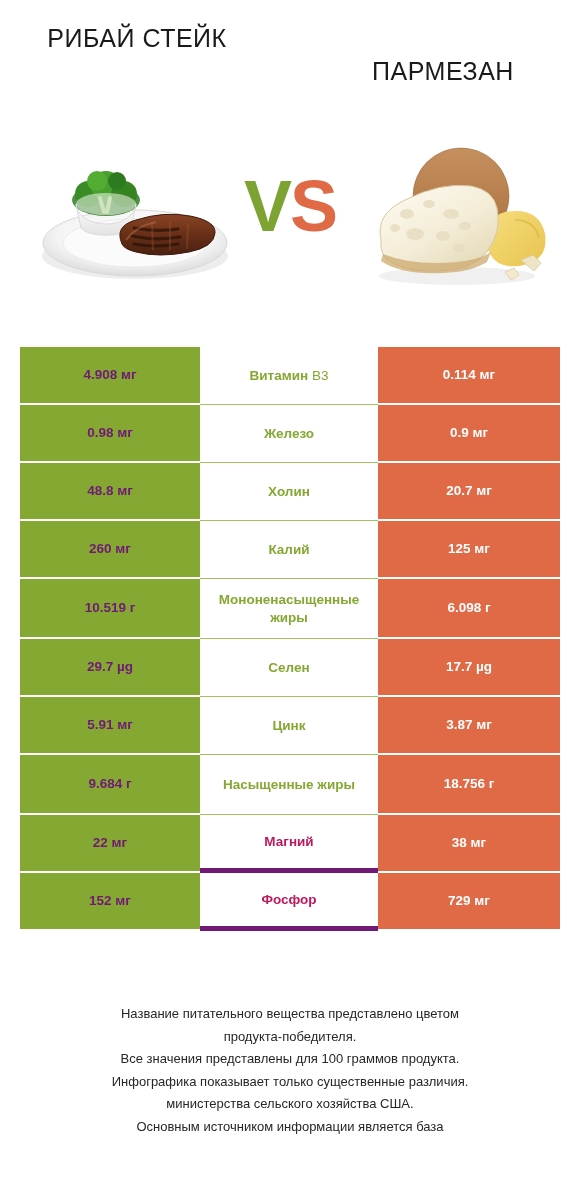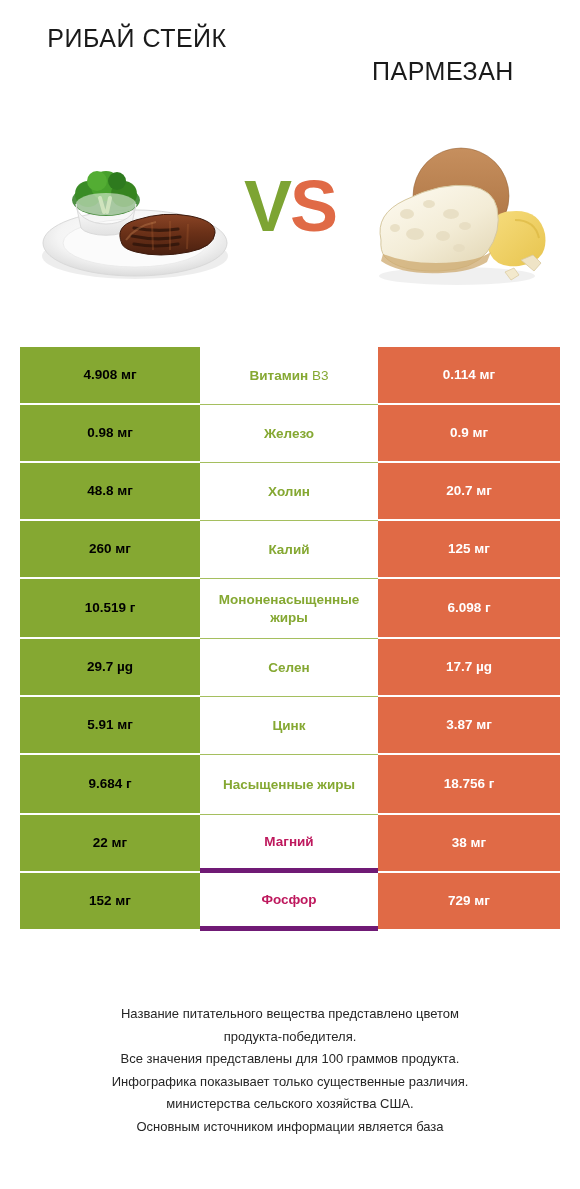--- a/index.html
+++ b/index.html
@@ -112,21 +112,21 @@
     font-size: 13.5px;
     font-weight: 700;
     line-height: 18px;
     overflow: hidden;
     white-space: nowrap;
   }
 
   .cell-left {
     width: 180px;
     background: #85a832;
-    color: #000000;
+    color: #701a75;
     border-bottom: 2px solid #ffffff;
   }
   .cell-right {
     width: 182px;
     background: #e06a46;
     color: #ffffff;
     border-bottom: 2px solid #ffffff;
   }
 
   .cell-mid {

